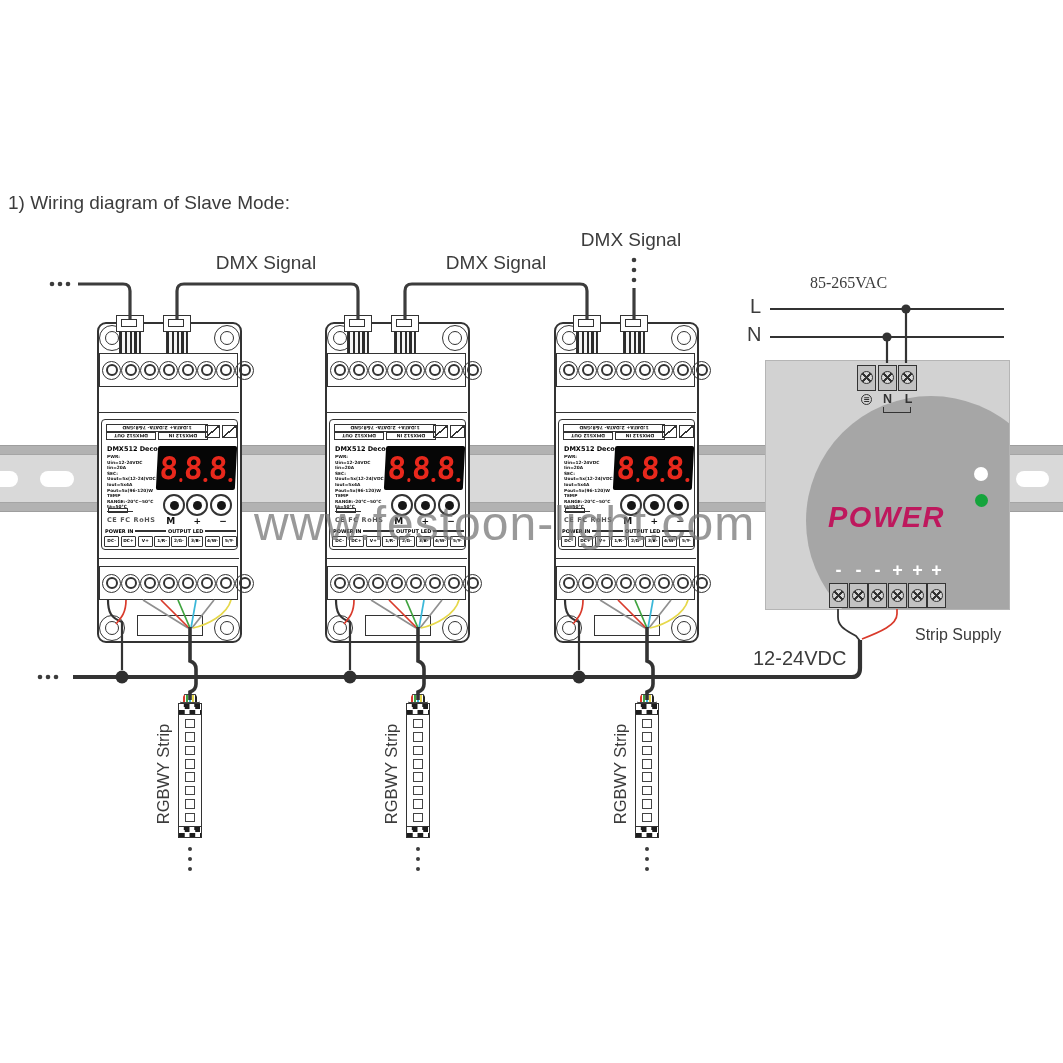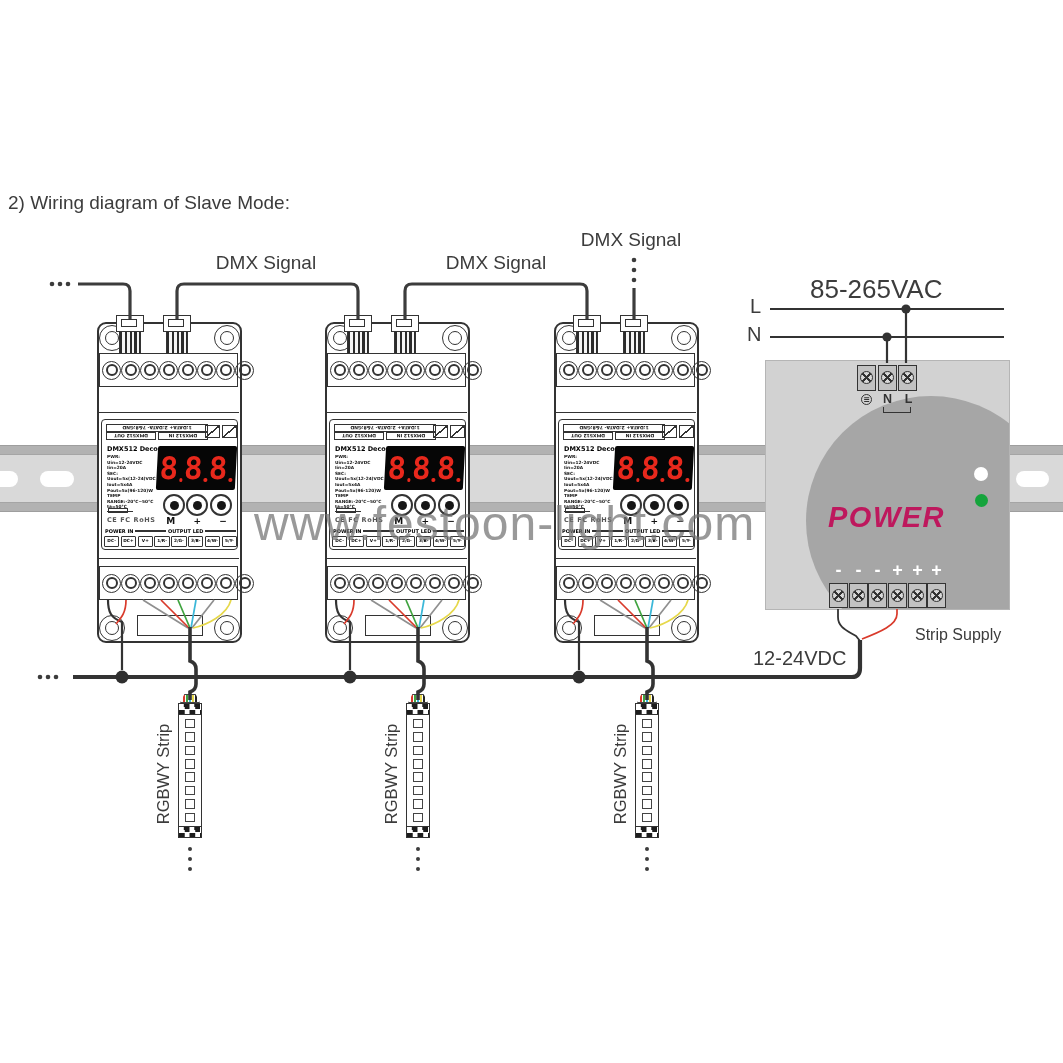--- a/index.html
+++ b/index.html
@@ -99,21 +99,21 @@
   .led-g{left:209px;top:133px;width:13px;height:13px;background:var(--led-green,#15a43c);}
   .pol{position:absolute;top:199px;width:19px;text-align:center;font:700 18px "Liberation Sans",sans-serif;color:#fff;}
   .pbb{position:absolute;top:222px;width:19px;height:25px;background:#c2c2c2;border:1.6px solid #333;}
   .pb1,.po1{left:63px}.pb2,.po2{left:83px}.pb3,.po3{left:102px}.pb4,.po4{left:122px}.pb5,.po5{left:142px}.pb6,.po6{left:161px}
   
   .lbl{position:absolute;z-index:4;color:#3c3c3c;}
   .title{left:8px;top:192px;font-size:19px;}
   .dmx1{left:200px;top:252px;width:132px;text-align:center;font-size:19px;}
   .dmx2{left:430px;top:252px;width:132px;text-align:center;font-size:19px;}
   .dmx3{left:565px;top:229px;width:132px;text-align:center;font-size:19px;}
-  .vac{left:810px;top:274px;font-size:26px;}
+  .vac{left:810px;top:274px;font-size:16px;font-family:Liberation Serif, serif;}
   .l-lbl{left:750px;top:295px;font-size:20px;}
   .n-lbl{left:747px;top:323px;font-size:20px;}
   .vdc{left:753px;top:647px;font-size:20px;}
   .psu-cap{left:915px;top:626px;font-size:16px;}
   .watermark{left:254px;top:496px;font-size:48px;color:#737373;opacity:.72;letter-spacing:1px;z-index:6;white-space:nowrap;}
   
   #wires{position:absolute;left:0;top:0;z-index:5;pointer-events:none;}
   #wires path{fill:none;}
   .wl{stroke:var(--line,#3c3c3c)}.wk{stroke:var(--wire-black,#333)}.wr{stroke:var(--wire-red)}
   .wg{stroke:var(--wire-green)}.wc{stroke:var(--wire-cyan)}.wy{stroke:var(--wire-yellow)}.wgy{stroke:var(--wire-gray)}
@@ -577,21 +577,21 @@
         <circle cx="190" cy="869" r="2" fill="#3c3c3c"></circle>
       <circle cx="418" cy="849" r="2" fill="#3c3c3c"></circle>
         <circle cx="418" cy="859" r="2" fill="#3c3c3c"></circle>
         <circle cx="418" cy="869" r="2" fill="#3c3c3c"></circle>
       <circle cx="647" cy="849" r="2" fill="#3c3c3c"></circle>
         <circle cx="647" cy="859" r="2" fill="#3c3c3c"></circle>
         <circle cx="647" cy="869" r="2" fill="#3c3c3c"></circle>
     </g>
   </svg>
 
-  <div class="lbl title" data-interactable="false">2) Wiring diagram of Slave Mode:</div>
+  <div class="lbl title" data-interactable="false">1) Wiring diagram of Slave Mode:</div>
   <div class="lbl dmx1" data-interactable="false">DMX Signal</div>
   <div class="lbl dmx2" data-interactable="false">DMX Signal</div>
   <div class="lbl dmx3" data-interactable="false">DMX Signal</div>
   <div class="lbl vac" data-interactable="false">85-265VAC</div>
   <div class="lbl l-lbl" data-interactable="false">L</div>
   <div class="lbl n-lbl" data-interactable="false">N</div>
   <div class="lbl vdc" data-interactable="false">12-24VDC</div>
   <div class="lbl psu-cap" data-interactable="false">Strip Supply</div>
   <div class="lbl watermark" data-interactable="false">www.festoon-light.com</div>
 

